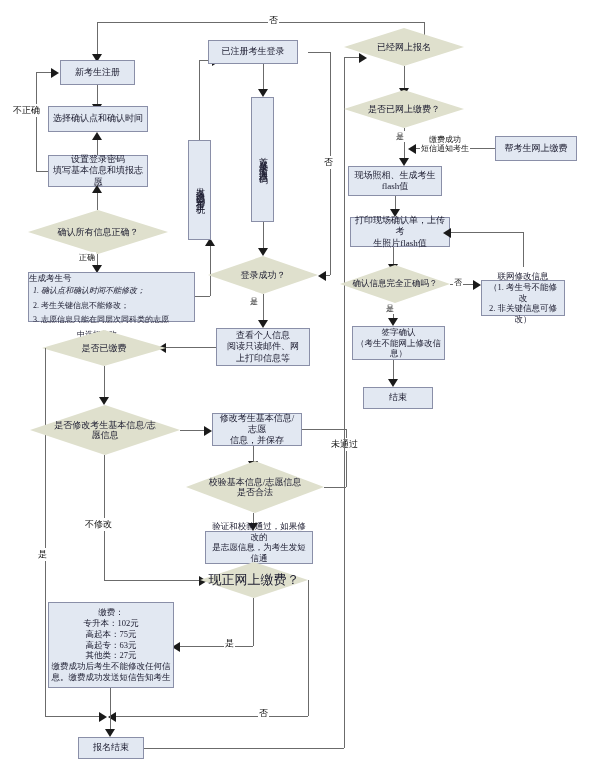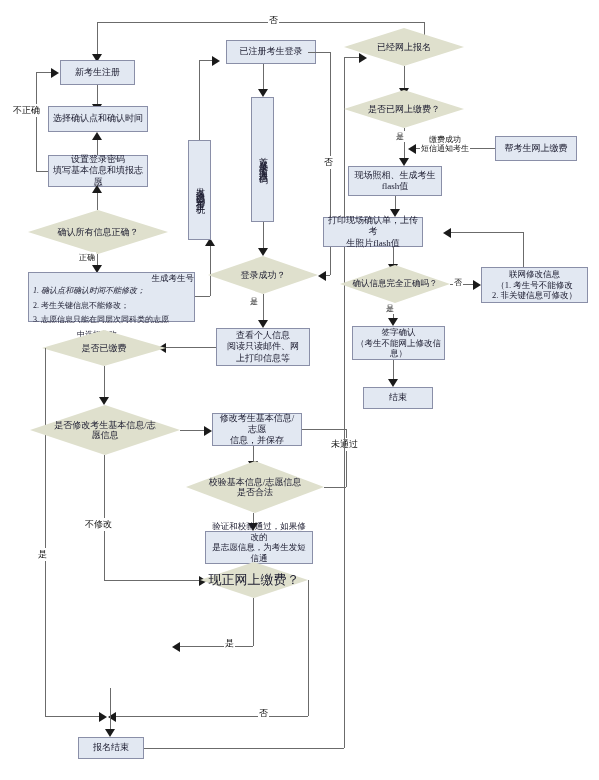--- a/index.html
+++ b/index.html
@@ -66,40 +66,40 @@
   <div class="dec-wrap" style="left:28px;top:210px;width:140px;height:44px;">
     <div class="dec"></div>
     <div class="dec-txt" style="font-size:9px;">确认所有信息正确？</div>
   </div>
   <div class="ln lv" style="left:97px;top:254px;height:14px;"></div>
   <div class="arr arr-d" style="left:92px;top:265px;"></div>
   <div class="lbl" style="left:78px;top:252px;font-size:8px;">正确</div>
 
   <div class="node proc" style="left:28px;top:272px;width:167px;height:50px;align-items:flex-start;">
     <div style="width:100%;">
-      <div style="text-align:right;font-size:8.5px;line-height:1.35;">生成考生号</div>
+      <div style="text-align:left;font-size:8.5px;line-height:1.35;">生成考生号</div>
       <div class="txt-l" style="font-size:8px;font-style:italic;">1. 确认点和确认时间不能修改；</div>
       <div class="txt-l" style="font-size:8px;">2. 考生关键信息不能修改；</div>
       <div class="txt-l" style="font-size:8px;">3. 志愿信息只能在同层次同科类的志愿</div>
       <div class="txt-l" style="font-size:8px;margin-left:44px;">中选择修改。</div>
     </div>
   </div>
 
   <div class="ln lh" style="left:195px;top:296px;width:15px;"></div>
   <div class="ln lv" style="left:210px;top:245px;height:51px;"></div>
   <div class="arr arr-u" style="left:205px;top:238px;"></div>
 
   <div class="node proc" style="left:188px;top:140px;width:23px;height:100px;">
     <span class="vert" style="font-size:9px;">发送激活码到考生手机</span>
   </div>
   <div class="ln lv" style="left:199px;top:60px;height:80px;"></div>
   <div class="ln lh" style="left:199px;top:60px;width:14px;"></div>
   <div class="arr arr-r" style="left:212px;top:56px;"></div>
 
-  <div class="node proc txt" style="left:226px;top:40px;width:90px;height:24px;font-size:9px;">已注册考生登录</div>
+  <div class="node proc txt" style="left:208px;top:40px;width:90px;height:24px;font-size:9px;">已注册考生登录</div>
 
   <div class="ln lv" style="left:263px;top:64px;height:27px;"></div>
   <div class="arr arr-d" style="left:258px;top:89px;"></div>
 
   <div class="node proc" style="left:251px;top:97px;width:23px;height:125px;">
     <span class="vert" style="font-size:9px;">首次登录需输入激活码</span>
   </div>
 
   <div class="ln lv" style="left:263px;top:222px;height:28px;"></div>
   <div class="arr arr-d" style="left:258px;top:248px;"></div>
@@ -187,20 +187,31 @@
   <div class="ln lv" style="left:253px;top:598px;height:48px;"></div>
   <div class="ln lh" style="left:180px;top:646px;width:73px;"></div>
   <div class="arr arr-l" style="left:172px;top:642px;"></div>
   <div class="lbl" style="left:224px;top:637px;font-size:9px;">是</div>
 
   <div class="ln lv" style="left:308px;top:580px;height:136px;"></div>
   <div class="ln lh" style="left:116px;top:716px;width:192px;"></div>
   <div class="arr arr-l" style="left:108px;top:712px;"></div>
   <div class="lbl" style="left:258px;top:707px;font-size:9px;">否</div>
 
+  <div class="node proc" style="left:48px;top:602px;width:126px;height:86px;">
+    <div style="width:100%;text-align:center;font-size:8.5px;line-height:1.28;">
+      <div>缴费：</div>
+      <div>专升本：102元</div>
+      <div>高起本：75元</div>
+      <div>高起专：63元</div>
+      <div>其他类：27元</div>
+      <div>缴费成功后考生不能修改任何信</div>
+      <div>息。缴费成功发送短信告知考生</div>
+    </div>
+  </div>
 
   <div class="ln lv" style="left:110px;top:688px;height:46px;"></div>
   <div class="arr arr-d" style="left:105px;top:729px;"></div>
 
   <div class="node proc txt" style="left:78px;top:737px;width:66px;height:22px;font-size:9px;">报名结束</div>
 
   <div class="ln lh" style="left:144px;top:748px;width:200px;"></div>
   <div class="ln lv" style="left:344px;top:57px;height:691px;"></div>
   <div class="ln lh" style="left:344px;top:57px;width:16px;"></div>
   <div class="arr arr-r" style="left:359px;top:53px;"></div>
@@ -227,36 +238,36 @@
   <div class="arr arr-l" style="left:408px;top:144px;"></div>
   <div class="lbl" style="left:420px;top:135px;font-size:8px;line-height:1.15;text-align:center;white-space:pre-line;">缴费成功
 短信通知考生</div>
 
   <div class="node proc txt" style="left:348px;top:166px;width:94px;height:30px;font-size:9px;">现场照相、生成考生
 flash值</div>
 
   <div class="ln lv" style="left:395px;top:196px;height:16px;"></div>
   <div class="arr arr-d" style="left:390px;top:209px;"></div>
 
-  <div class="node proc txt" style="left:323px;top:217px;width:100px;height:30px;font-size:9px;">打印现场确认单，上传考
+  <div class="node proc txt" style="left:350px;top:217px;width:100px;height:30px;font-size:9px;">打印现场确认单，上传考
 生照片flash值</div>
 
   <div class="ln lv" style="left:393px;top:247px;height:20px;"></div>
   <div class="arr arr-d" style="left:388px;top:264px;"></div>
 
   <div class="dec-wrap" style="left:340px;top:265px;width:110px;height:38px;">
     <div class="dec"></div>
     <div class="dec-txt" style="font-size:8.5px;padding:0 4px;">确认信息完全正确吗？</div>
   </div>
 
   <div class="ln lh" style="left:450px;top:284px;width:24px;"></div>
   <div class="arr arr-r" style="left:473px;top:280px;"></div>
   <div class="lbl" style="left:453px;top:277px;font-size:8px;">否</div>
 
-  <div class="node proc txt" style="left:481px;top:267px;width:107px;height:36px;font-size:8.5px;">联网修改信息
+  <div class="node proc txt" style="left:481px;top:280px;width:84px;height:36px;font-size:8.5px;">联网修改信息
 （1. 考生号不能修改
 2. 非关键信息可修改）</div>
 
   <div class="ln lv" style="left:523px;top:232px;height:35px;"></div>
   <div class="ln lh" style="left:451px;top:232px;width:72px;"></div>
   <div class="arr arr-l" style="left:443px;top:228px;"></div>
 
   <div class="ln lv" style="left:393px;top:303px;height:18px;"></div>
   <div class="arr arr-d" style="left:388px;top:318px;"></div>
   <div class="lbl" style="left:385px;top:303px;font-size:8px;">是</div>

